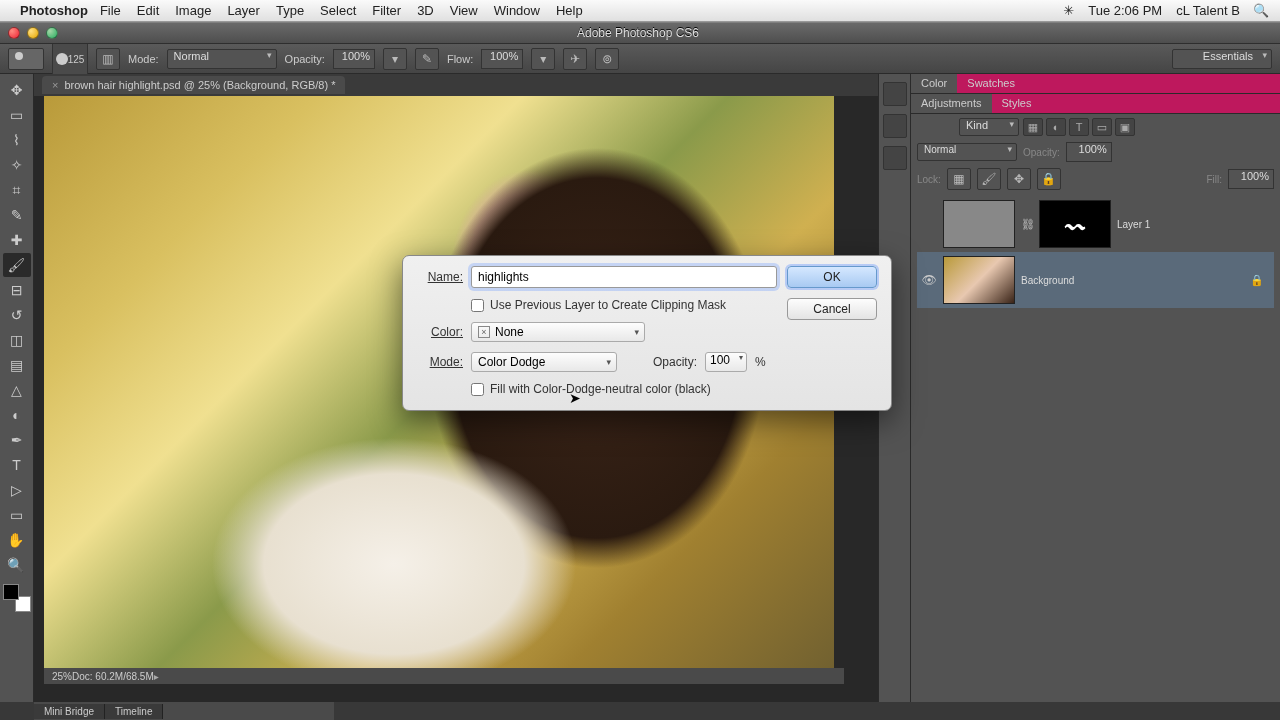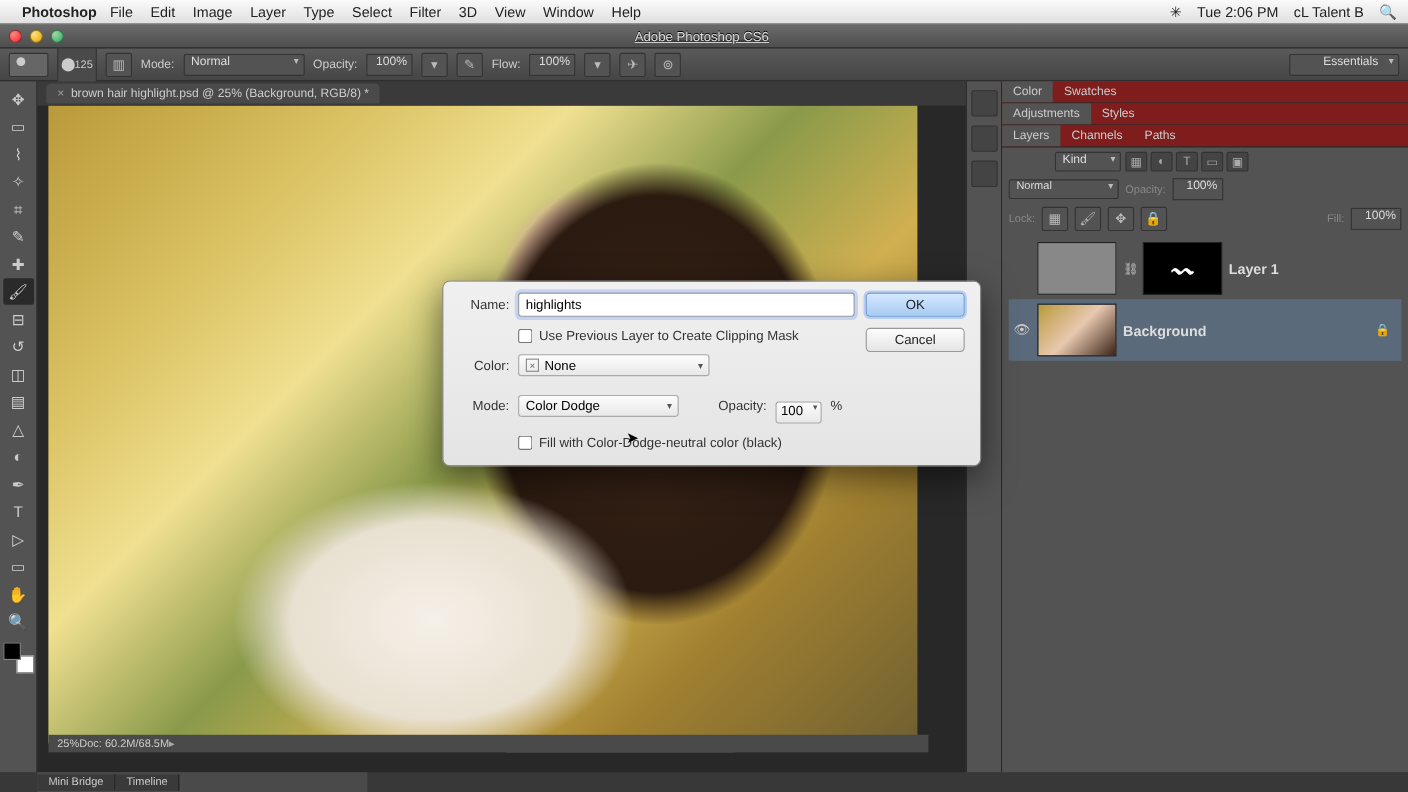--- a/index.html
+++ b/index.html
@@ -13,21 +13,21 @@
 .menubar .spacer { flex: 1; }
 .menubar .right-item { margin-left: 14px; }
 
 
 .window-titlebar { height: 22px; background: linear-gradient(#6a6a6a,#4e4e4e); border-top: 1px solid #808080; border-bottom: 1px solid #2e2e2e; display: flex; align-items: center; padding-left: 8px; position: relative; }
 .traffic { display: flex; gap: 7px; }
 .traffic .dot { width: 12px; height: 12px; border-radius: 50%; border: 1px solid rgba(0,0,0,.4); }
 .traffic .r { background: radial-gradient(circle at 30% 30%, #ff8a80, #e23); }
 .traffic .y { background: radial-gradient(circle at 30% 30%, #ffe082, #e6a700); }
 .traffic .g { background: radial-gradient(circle at 30% 30%, #a5d6a7, #27ae60); }
-.window-title { position: absolute; left: 0; right: 4px; text-align: center; color: #ddd; font-size: 12px; text-shadow: 0 -1px #000; pointer-events: none; text-decoration: underline; }
+.window-title { position: absolute; left: 0; right: 4px; text-align: center; color: #ddd; font-size: 12px; text-shadow: 0 -1px #000; pointer-events: none; }
 
 
 .options-bar { height: 30px; background: linear-gradient(#5a5a5a,#454545); border-bottom: 1px solid #2a2a2a; display: flex; align-items: center; padding: 0 8px; gap: 8px; }
 .options-bar .tool-preset { width: 36px; height: 22px; background: #666; border: 1px solid #333; border-radius: 2px; position: relative; }
 .options-bar .tool-preset::after { content: ""; position: absolute; top: 3px; left: 6px; width: 8px; height: 8px; background: #ccc; border-radius: 50%; }
 .brush-preview { width: 36px; height: 34px; background: #4a4a4a; border: 1px solid #333; display: flex; flex-direction: row; align-items: center; justify-content: center; }
 .brush-preview .circ { width: 12px; height: 12px; border-radius: 50%; background: #ccc; }
 .brush-preview .num { color: #ccc; font-size: 10px; margin-top: 2px; }
 .opt-lbl { color: #ccc; font-size: 11px; }
 .opt-select { height: 20px; background: #535353; border: 1px solid #333; color: #ddd; font-size: 11px; padding: 0 18px 0 6px; position: relative; border-radius: 2px; }
@@ -57,63 +57,63 @@
 .canvas::after { content: ""; position: absolute; left: 130px; bottom: 0; width: 440px; height: 280px; background: radial-gradient(ellipse 260px 180px at 50% 60%, #f5f0e8 0%, #e8e0d0 50%, transparent 70%); }
 .scroll-h { position: absolute; bottom: 18px; left: 420px; width: 220px; height: 14px; background: #555; border-radius: 7px; }
 .status { position: absolute; left: 10px; bottom: 18px; height: 16px; width: 800px; background: #4a4a4a; display: flex; align-items: center; color: #ccc; font-size: 10px; padding: 0 8px; gap: 0; }
 .status .zoom { }
 .status .arrow { color: #aaa; }
 
 
 .right-strip { width: 32px; background: #535353; border-left: 1px solid #2a2a2a; display: flex; flex-direction: column; align-items: center; padding-top: 8px; gap: 8px; }
 .strip-icon { width: 24px; height: 24px; background: #444; border: 1px solid #333; border-radius: 2px; }
 .right-panels { width: 370px; background: #535353; border-left: 1px solid #2a2a2a; display: flex; flex-direction: column; }
-.panel-tabs { height: 20px; display: flex; background: #7f1d1d; border-bottom: 1px solid #2a2a2a; }
+.panel-tabs { height: 20px; display: flex; background: #be185d; border-bottom: 1px solid #2a2a2a; }
 .panel-tab { padding: 3px 10px; color: #ccc; font-size: 11px; }
 .panel-tab.active { background: #535353; }
 .panel-body { padding: 4px 6px; }
 .kind-row { display: flex; align-items: flex-start; gap: 4px; margin-bottom: 6px; padding-left: 42px; }
 .kind-row .sel { height: 18px; width: 60px; }
 .kind-icons { display: flex; gap: 3px; }
 .kind-icons .ki { width: 20px; height: 18px; background: #444; border: 1px solid #333; border-radius: 2px; display:flex;align-items:center;justify-content:center;color:#aaa;font-size:11px;}
 .blend-row, .lock-row { display: flex; align-items: center; gap: 6px; margin-bottom: 6px; }
 .blend-row .sel { width: 100px; height: 18px; font-size: 10px; }
 .blend-row .lbl, .lock-row .lbl { color: #888; font-size: 10px; }
 .layers-list { }
 .layer-row { display: flex; align-items: center; height: 56px; gap: 6px; padding: 2px 4px; }
 .layer-row.active { background: #5a6a7a; }
 .eye { width: 16px; text-align: center; color: #ccc; font-size: 12px; }
 .thumb { width: 72px; height: 48px; background: #888; border: 1px solid #222; position: relative; }
 .thumb.mask { background: #000; display: flex; align-items: center; justify-content: center; color: #fff; font-size: 20px; }
 .thumb.bg { background: linear-gradient(135deg,#b99a3a,#e8c8b0,#3a2418); }
 .link { width: 12px; text-align: center; color: #ccc; font-size: 11px; }
-.lname { color: #ddd; font-size: 13px; flex: 1; font-weight: bold; }
+.lname { color: #ddd; font-size: 10px; flex: 1; }
 .lock { color: #aaa; font-size: 11px; margin-right: 6px; }
 
 
 .bottom-tabs { position: absolute; left: 34px; bottom: 0; height: 18px; background: #4a4a4a; display: flex; align-items: center; width: 300px; }
 .bottom-tab { color: #ccc; font-size: 10px; padding: 2px 10px; background: #3a3a3a; border-right: 1px solid #222; }
 
 
 .dialog { position: absolute; top: 255px; left: 402px; width: 490px; background: linear-gradient(#f0f0f0,#e4e4e4); border: 1px solid #888; border-radius: 7px; box-shadow: 0 10px 30px rgba(0,0,0,.5); }
 .dialog-title { height: 22px; text-align: center; font-size: 12px; color: #333; line-height: 22px; border-bottom: 1px solid #ccc; background: linear-gradient(#ededed,#dcdcdc); border-radius: 7px 7px 0 0; }
 .dialog-body { padding: 10px 14px 14px; position: relative; display: grid; grid-template-columns: 1fr 90px; gap: 0 10px; }
 .dialog-left { display: flex; flex-direction: column; gap: 10px; }
 .dlg-row { display: flex; align-items: center; gap: 8px; }
-.dlg-label { width: 46px; text-align: right; font-size: 12px; color: #333; }
+.dlg-label { width: 46px; text-align: right; font-size: 12px; color: #333; text-decoration: underline; }
 .dlg-input { flex: 1; height: 22px; border: 1px solid #999; border-radius: 3px; padding: 0 6px; font-size: 12px; background: #fff; box-shadow: 0 0 0 3px rgba(100,150,255,.3); }
 .dlg-check { margin-left: 54px; display: flex; align-items: center; gap: 6px; font-size: 12px; color: #333; }
 .dlg-check input { width: 13px; height: 13px; }
 .dlg-select { height: 20px; border: 1px solid #aaa; border-radius: 3px; background: linear-gradient(#fdfdfd,#e8e8e8); font-size: 12px; padding: 0 20px 0 6px; position: relative; display: flex; align-items: center; }
 .dlg-select::after { content: "▾"; position: absolute; right: 5px; font-size: 9px; color: #555; }
 .dlg-select.color { width: 174px; }
 .dlg-select.color .sw { width: 12px; height: 12px; border: 1px solid #888; margin-right: 5px; display: inline-flex; align-items: center; justify-content: center; font-size: 9px; color: #666; }
 .dlg-select.mode { width: 146px; }
 .dlg-opacity-row { display: flex; align-items: center; gap: 8px; }
-.dlg-opacity-input { width: 42px; height: 20px; border: 1px solid #aaa; border-radius: 3px; background: linear-gradient(#fdfdfd,#e8e8e8); font-size: 12px; text-align: right; padding-right: 16px; position: relative; margin-top: 13px; }
+.dlg-opacity-input { width: 42px; height: 20px; border: 1px solid #aaa; border-radius: 3px; background: linear-gradient(#fdfdfd,#e8e8e8); font-size: 12px; text-align: right; padding-right: 16px; position: relative; }
 .dlg-opacity-input::after { content: "▾"; position: absolute; right: 3px; font-size: 8px; color: #555; }
 .dlg-percent { font-size: 12px; color: #333; }
 .dialog-right { display: flex; flex-direction: column; gap: 10px; }
 .dlg-btn { height: 22px; border: 1px solid #999; border-radius: 4px; background: linear-gradient(#fdfdfd,#e4e4e4); font-size: 12px; color: #222; }
 .dlg-btn.ok { background: linear-gradient(#d5e8ff,#a8caf2); border-color: #6699cc; box-shadow: 0 0 0 2px rgba(100,150,255,.4); }
 .cursor-arrow { position: absolute; top: 134px; left: 166px; font-size: 14px; color: #000; pointer-events: none; }
 </style>
 </head>
 <body>
 
@@ -224,25 +224,20 @@
 
   <div class="right-panels">
     <div class="panel-tabs">
       <div class="panel-tab active">Color</div>
       <div class="panel-tab">Swatches</div>
     </div>
     <div class="panel-tabs">
       <div class="panel-tab active">Adjustments</div>
       <div class="panel-tab">Styles</div>
     </div>
-    <div class="panel-tabs">
-      <div class="panel-tab active">Layers</div>
-      <div class="panel-tab">Channels</div>
-      <div class="panel-tab">Paths</div>
-    </div>
     <div class="panel-body">
       <div class="kind-row">
         <div class="opt-select sel">Kind</div>
         <div class="kind-icons">
           <div class="ki">▦</div>
           <div class="ki">◐</div>
           <div class="ki">T</div>
           <div class="ki">▭</div>
           <div class="ki">▣</div>
         </div>

